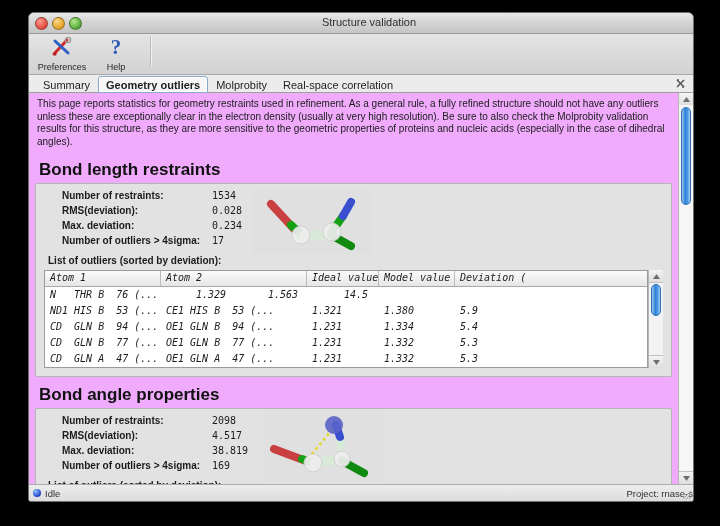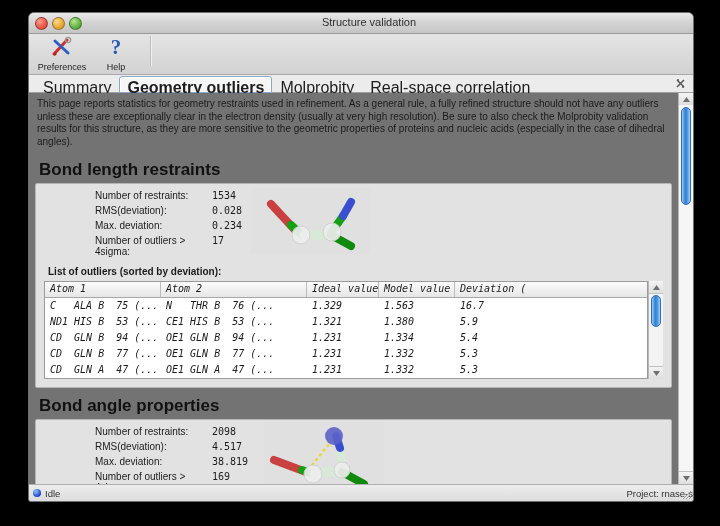--- a/index.html
+++ b/index.html
@@ -26,41 +26,41 @@
     border-bottom:1px solid #a9a9a9;padding-left:6px;position:relative;}
   .tbtn{width:54px;display:flex;flex-direction:column;align-items:center;padding-top:2px;cursor:default;}
   .tbtn .ico{height:22px;display:flex;align-items:center;justify-content:center;}
   .tbtn .lbl{font-size:9px;color:#242424;margin-top:4px;white-space:nowrap;}
   .tsep{width:1px;height:30px;margin:2px 7px 0 7px;background:#bdbdbd;border-right:1px solid #f0f0f0;}
 
   
   .tabbar{flex:0 0 18px;height:18px;position:relative;background:#ececec;
     border-bottom:1px solid #9f9f9f;padding-left:6px;box-sizing:border-box;}
   .tabs{display:flex;align-items:flex-end;height:18px;gap:0px;}
-  .tab{font-size:16px;color:#1d1d1d;padding:2px 7px 12px 7px;height:17px;box-sizing:border-box;
+  .tab{font-size:11px;color:#1d1d1d;padding:2px 7px 12px 7px;height:17px;box-sizing:border-box;
     border:1px solid transparent;border-radius:3px 3px 0 0;cursor:default;white-space:nowrap;}
   .tab.sel{background:#f6f6f6;border:1px solid #8aa9c8;font-weight:bold;
     box-shadow:inset 0 0 0 1px #ffffff;}
   .tabclose{position:absolute;right:7px;top:3px;width:11px;height:11px;cursor:default;}
   .tabclose svg{display:block;}
 
   
   .bodyrow{flex:1 1 auto;display:flex;min-height:0;background:#e8e8e8;}
   .content{flex:1 1 auto;min-width:0;position:relative;overflow:hidden;
-    background:#737373;padding:0 6px;box-sizing:border-box;}
+    background:#f0abfc;padding:0 6px;box-sizing:border-box;}
 
   .intro{font-size:10px;color:#1b1b1b;line-height:12.6px;padding:5px 2px 4px 2px;}
 
   .sect-title{font-size:17px;font-weight:bold;color:#111;margin:8px 0 3px 4px;}
 
   .panel{background:#e2e2e2;border:1px solid #b5b5b5;border-radius:2px;padding:6px 8px 8px 8px;
     position:relative;}
   .stats{display:grid;grid-template-columns:150px auto;row-gap:4px;font-size:10px;color:#1b1b1b;
     margin-left:18px;width:300px;}
-  .stats .k{font-weight:normal;margin-left:33px;}
+  .stats .k{font-weight:bold;}
   .stats .v{font-family:"DejaVu Sans Mono",monospace;font-size:10px;}
   .listlbl{font-size:10px;font-weight:bold;color:#1b1b1b;margin:9px 0 4px 4px;}
 
   
   .mol{position:absolute;background:#e0e0e0;}
   .mol svg{display:block;}
 
   
   .table{border:1px solid #9b9b9b;background:#fff;display:flex;flex-direction:column;}
   .thead{display:flex;height:15px;background:linear-gradient(to bottom,#fbfbfb,#e6e6e6);
@@ -190,25 +190,24 @@
           <div class="table" style="flex:1 1 auto;min-width:0;">
             <div class="thead">
               <div class="th" style="width:116px">Atom 1</div>
               <div class="th" style="width:146px">Atom 2</div>
               <div class="th" style="width:72px">Ideal value</div>
               <div class="th" style="width:76px">Model value</div>
               <div class="th" style="flex:1 1 auto;border-right:none">Deviation (</div>
             </div>
             <div class="tbody">
               <div class="tr">
-                <div class="td" style="width:116px">C   ALA B  75 (...</div>
                 <div class="td" style="width:146px">N   THR B  76 (...</div>
                 <div class="td" style="width:72px">1.329</div>
                 <div class="td" style="width:76px">1.563</div>
-                <div class="td" style="flex:1 1 auto">16.7</div>
+                <div class="td" style="flex:1 1 auto">14.5</div>
               </div>
               <div class="tr">
                 <div class="td" style="width:116px">ND1 HIS B  53 (...</div>
                 <div class="td" style="width:146px">CE1 HIS B  53 (...</div>
                 <div class="td" style="width:72px">1.321</div>
                 <div class="td" style="width:76px">1.380</div>
                 <div class="td" style="flex:1 1 auto">5.9</div>
               </div>
               <div class="tr">
                 <div class="td" style="width:116px">CD  GLN B  94 (...</div>

